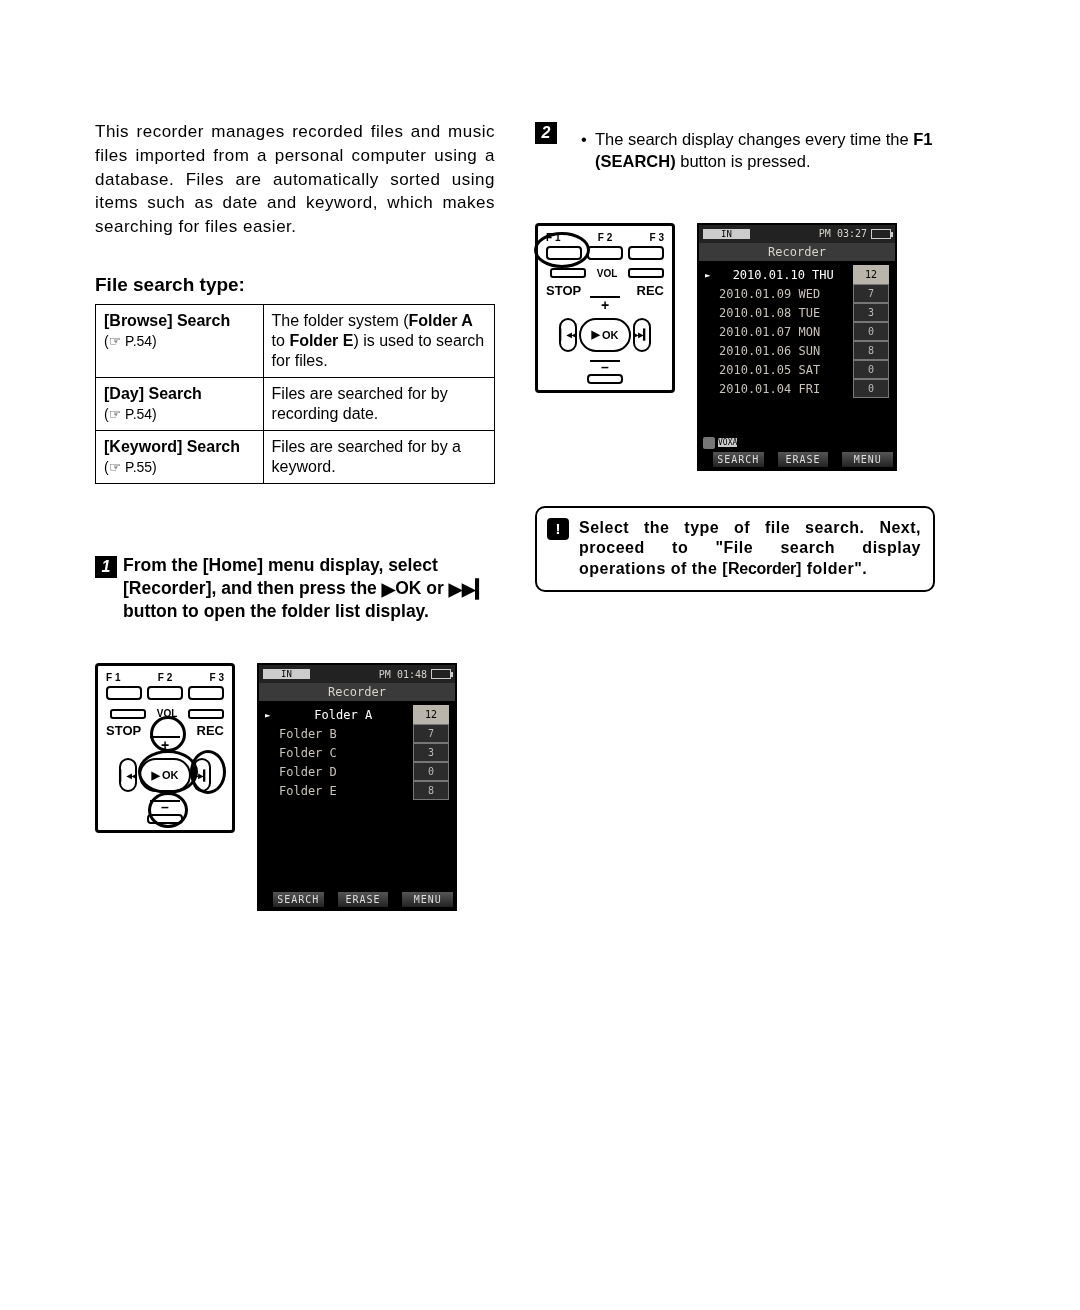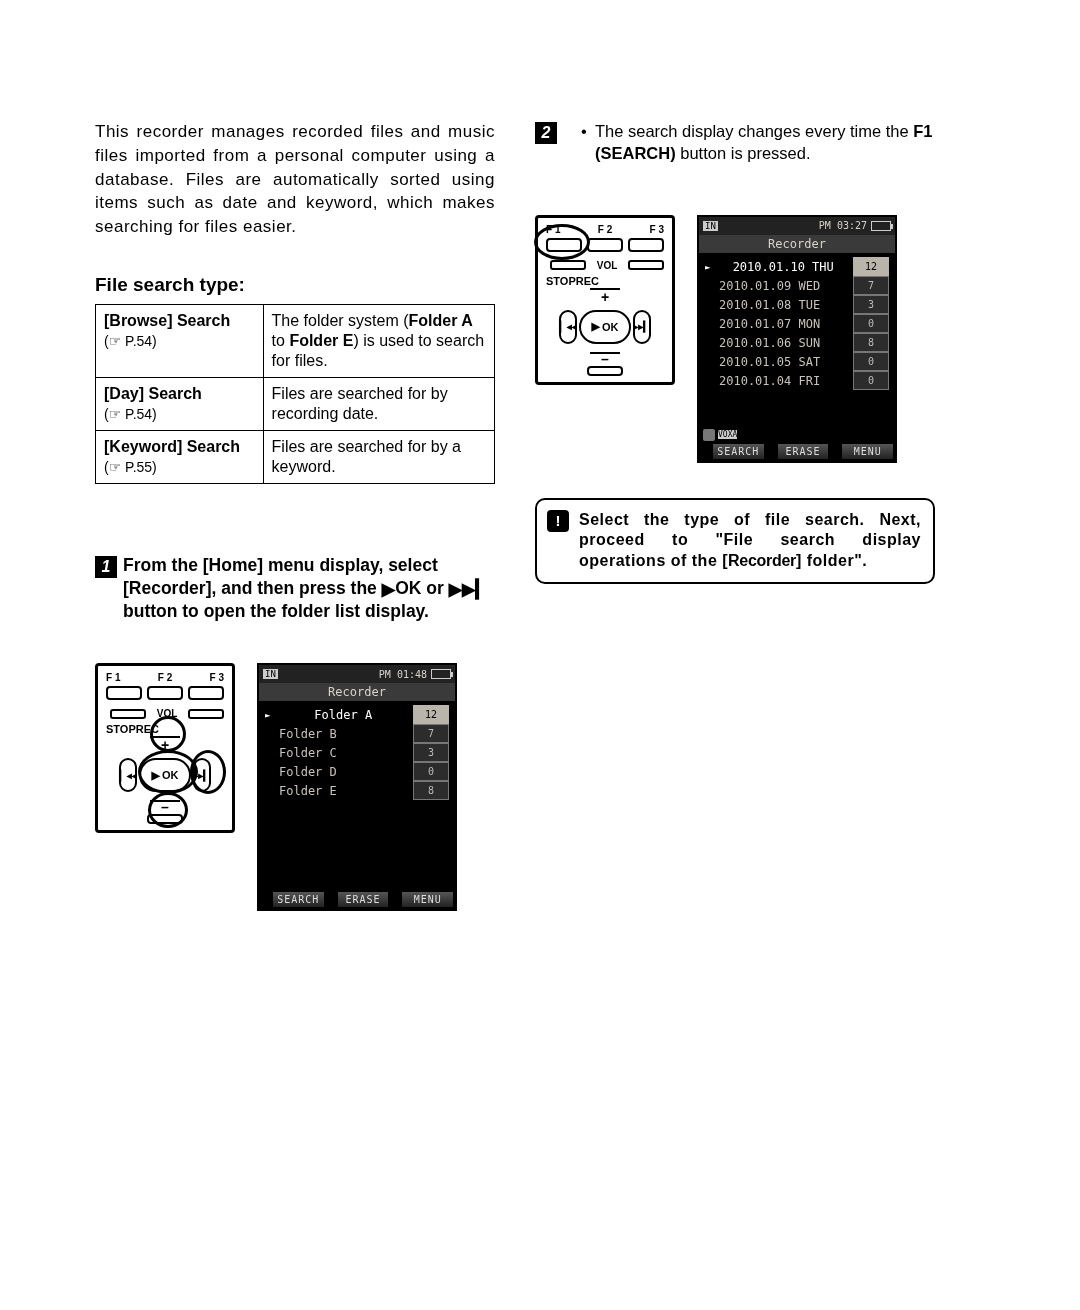--- a/index.html
+++ b/index.html
@@ -73,20 +73,21 @@
     font-size: 16px;
     margin-top: 2px;
     flex-shrink: 0;
   }
   .step-text {
     font-size: 17.5px;
     font-weight: 700;
     line-height: 1.3;
   }
   .step-bullets {
+    margin-top: 8px;
     padding-left: 18px;
   }
   .step-bullets li {
     list-style: none;
     position: relative;
     font-size: 16.5px;
     line-height: 1.35;
     padding-left: 14px;
   }
   .step-bullets li::before {
@@ -126,21 +127,21 @@
   .hw .fb {
     width: 36px; height: 14px; border: 2.5px solid #000; border-radius: 4px;
   }
   .hw .mids {
     position: absolute; top: 42px; left: 12px; right: 8px;
     display: flex; justify-content: space-between; align-items: center;
   }
   .hw .mb { width: 36px; height: 10px; border: 2.5px solid #000; border-radius: 3px; }
   .hw .mlabels {
     position: absolute; top: 57px; left: 8px; right: 8px;
-    display: flex; font-size: 11px;
+    display: flex; justify-content: space-between; font-size: 13px;
   }
   .hw .plus {
     position: absolute; top: 70px; left: 50%; transform: translateX(-50%);
     width: 30px; text-align: center; font-size: 14px; line-height: 10px;
     border-top: 2.5px solid #000; padding-top: 2px;
   }
   .hw .dpad {
     position: absolute; top: 86px; left: 50%; transform: translateX(-50%);
     width: 100px; height: 46px;
     display: flex; align-items: center; justify-content: center; gap: 2px;
@@ -177,21 +178,21 @@
     color: #d7d3cc;
     font-family: "Lucida Console", monospace;
     font-size: 12px;
     position: relative;
   }
   .scr .top {
     height: 18px; background: #222;
     display: flex; justify-content: space-between; align-items: center;
     padding: 0 4px; font-size: 10px;
   }
-  .scr .in { background:#ccc; color:#000; font-size:9px; padding: 0 2px; }
+  .scr .in { background:#ccc; color:#000; font-size:9px; padding: 0 18px; }
   .scr .batt { width: 20px; height: 10px; border:1px solid #ccc; position: relative;}
   .scr .batt::after{content:"";position:absolute;right:-3px;top:2px;width:2px;height:5px;background:#ccc;}
   .scr .title {
     background: #3a3a3a; text-align: center; font-size: 12px; padding: 2px 0;
   }
   .scr .list { padding: 4px 6px 0 6px; }
   .scr .row {
     display: flex; justify-content: space-between; align-items: flex-end;
     font-size: 12px; line-height: 17px; color: #c8c2b8;
   }

